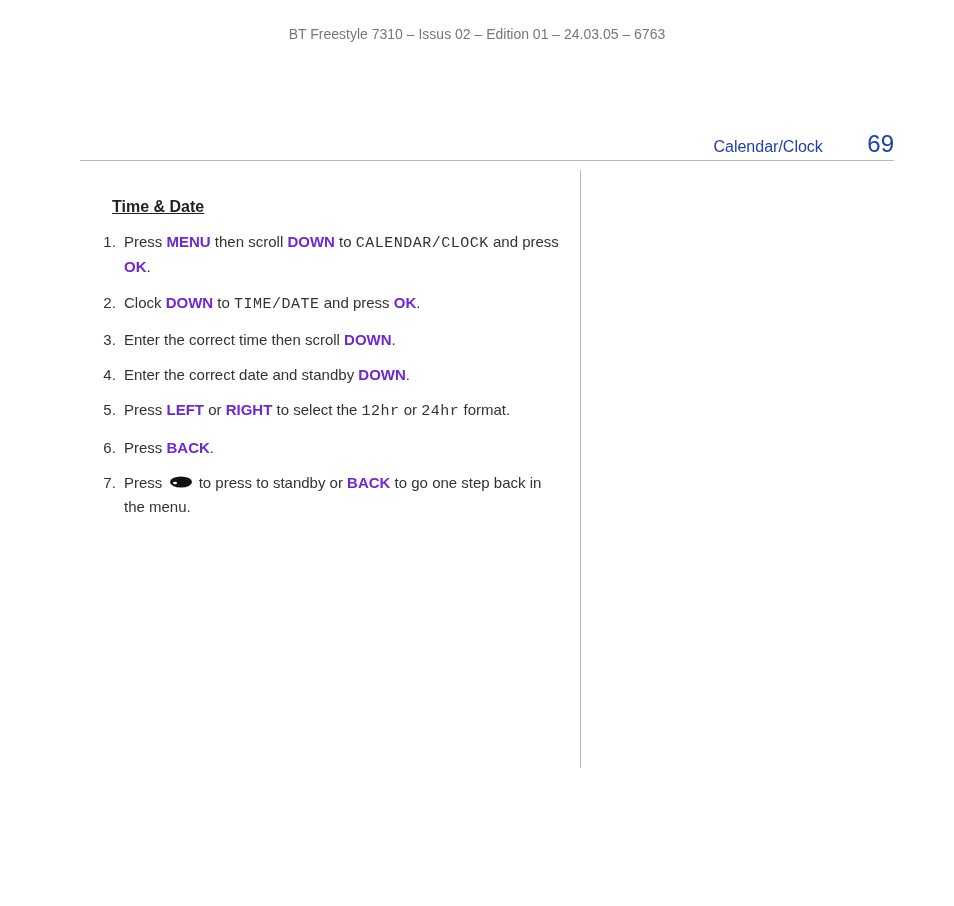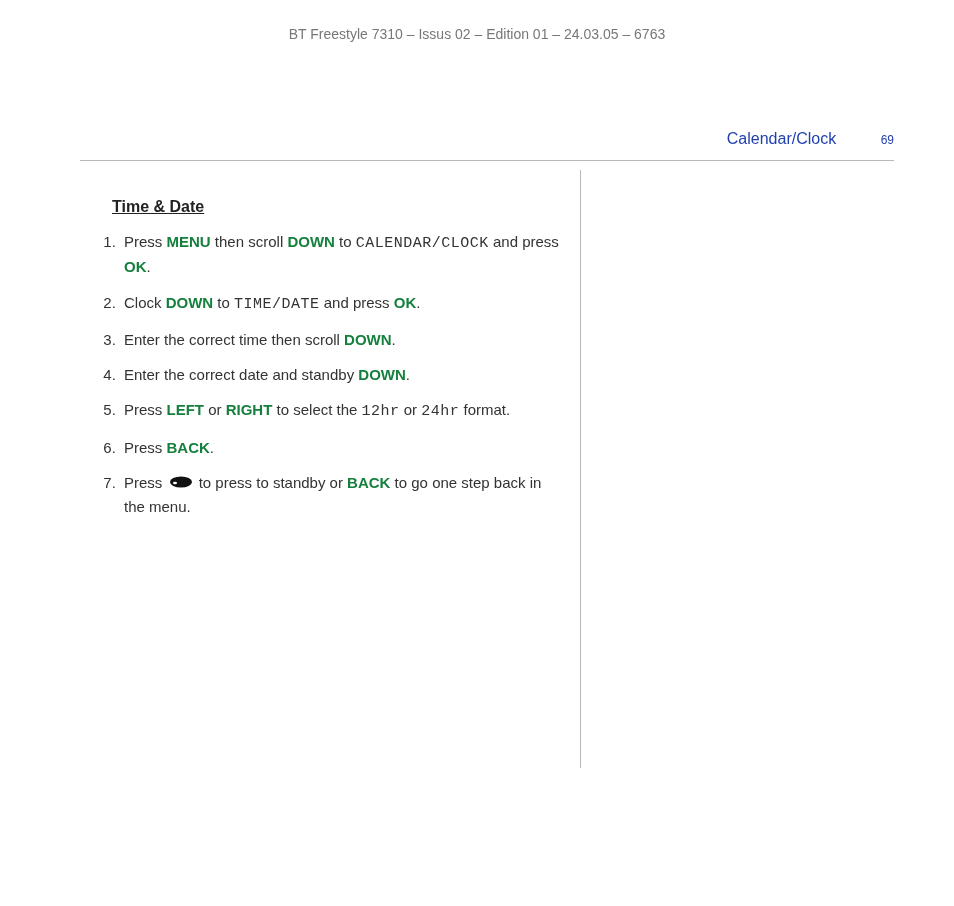--- a/index.html
+++ b/index.html
@@ -26,21 +26,21 @@
     top: 130px;
     right: 60px;
     font-size: 16px;
   }
   .running-head .section {
     color: #1f3fb0;
     margin-right: 40px;
   }
   .running-head .page-num {
     color: #1f3fb0;
-    font-size: 12px;
+    font-size: 24px;
   }
   .rule {
     position: absolute;
     top: 160px;
     left: 80px;
     right: 60px;
     border-top: 1px solid #b8b8b8;
   }
   .columns {
     position: absolute;
@@ -74,21 +74,21 @@
     padding-left: 40px;
     font-size: 15px;
     line-height: 1.55;
     color: #333;
   }
   ol.steps li {
     margin-bottom: 12px;
     padding-left: 4px;
   }
   .key {
-    color: #15803d;
+    color: #6d28d9;
     font-weight: 700;
   }
   .lcd {
     font-family: "Courier New", monospace;
     letter-spacing: 0.5px;
   }
   .hang-icon {
     display: inline-block;
     vertical-align: middle;
     margin: 0 2px;

